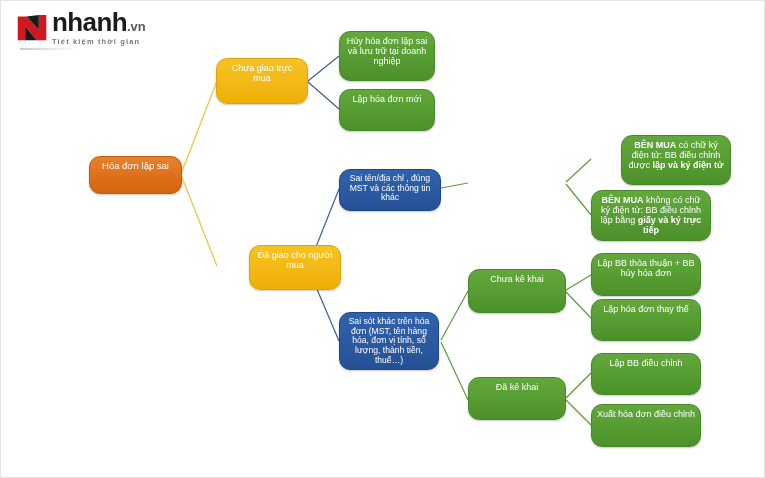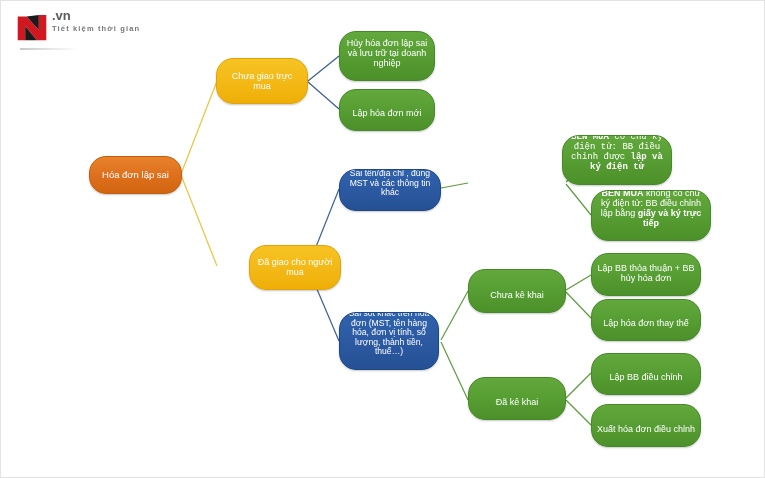--- a/index.html
+++ b/index.html
@@ -55,27 +55,27 @@
   
   #edges {
     position: absolute; left: 0; top: 0;
     width: 765px; height: 478px;
     pointer-events: none;
   }
 
   
   .node {
     position: absolute;
-    border-radius: 17px;
+    border-radius: 11px;
     display: flex;
-    align-items: flex-end;
+    align-items: flex-start;
     justify-content: center;
     text-align: center;
     color: #ffffff;
-    padding: 12px 5px;
+    padding: 4px 5px;
     line-height: 1.12;
     box-shadow: 0 1px 2px rgba(0,0,0,0.22);
     overflow: hidden;
   }
   .node span { display: block; width: 100%; }
 
   .n-orange {
     background: linear-gradient(to bottom, #e8822a 0%, #dd6f1c 55%, #d2650f 100%);
     border: 1px solid #c05e10;
     font-size: 9.5px;
@@ -103,20 +103,21 @@
 <div id="canvas">
 
   <div id="logo">
     <svg id="logo-mark" viewBox="0 0 100 100">
       <polygon points="8,22 8,92 30,92 30,50 64,92 92,92 92,18 70,18 70,62 34,22" fill="#d1171f"></polygon>
       <polygon points="30,50 30,92 64,92" fill="#1b1b1b"></polygon>
       <polygon points="70,18 70,62 34,22" fill="#1b1b1b"></polygon>
     </svg>
     <div id="logo-text-wrap">
       <div id="logo-word-row">
+        <span id="logo-word">nhanh</span>
         <span id="logo-tld">.vn</span>
       </div>
       <div id="logo-tagline">Tiết kiệm thời gian</div>
     </div>
     <div id="logo-underline"></div>
   </div>
 
   <svg id="edges">
 
     <path d="M180,173 L216,80" stroke="#e8c84b" stroke-width="1.3" fill="none"></path>
@@ -161,21 +162,21 @@
 
   <div class="node n-green" style="left:338px; top:88px; width:96px; height:42px;">
     <span>Lập hóa đơn mới</span>
   </div>
 
   <div class="node n-blue" style="left:338px; top:168px; width:102px; height:42px;">
     <span>Sai tên/địa chỉ , đúng MST và các thông tin khác</span>
   </div>
 
 
-  <div class="node n-green" style="left:561px; top:134px; width:110px; height:50px;font-family:Liberation Mono, monospace;">
+  <div class="node n-green" style="left:620px; top:134px; width:110px; height:50px;">
     <span><span class="bold" style="display: inline;">BÊN MUA</span><span style="display: inline;"> có chữ ký điện tử: BB điều chỉnh được </span><span class="bold" style="display: inline;">lập và ký điện tử</span></span>
   </div>
 
   <div class="node n-green" style="left:590px; top:189px; width:120px; height:51px;">
     <span><span class="bold" style="display: inline;">BÊN MUA</span><span style="display: inline;">  không có chữ ký điện tử: BB điều chỉnh lập bằng </span><span class="bold" style="display: inline;">giấy và ký trực tiếp</span></span>
   </div>
 
   <div class="node n-blue" style="left:338px; top:311px; width:100px; height:58px;">
     <span>Sai sót khác trên hóa đơn (MST, tên hàng hóa, đơn vị tính, số lượng, thành tiền, thuế…)</span>
   </div>

